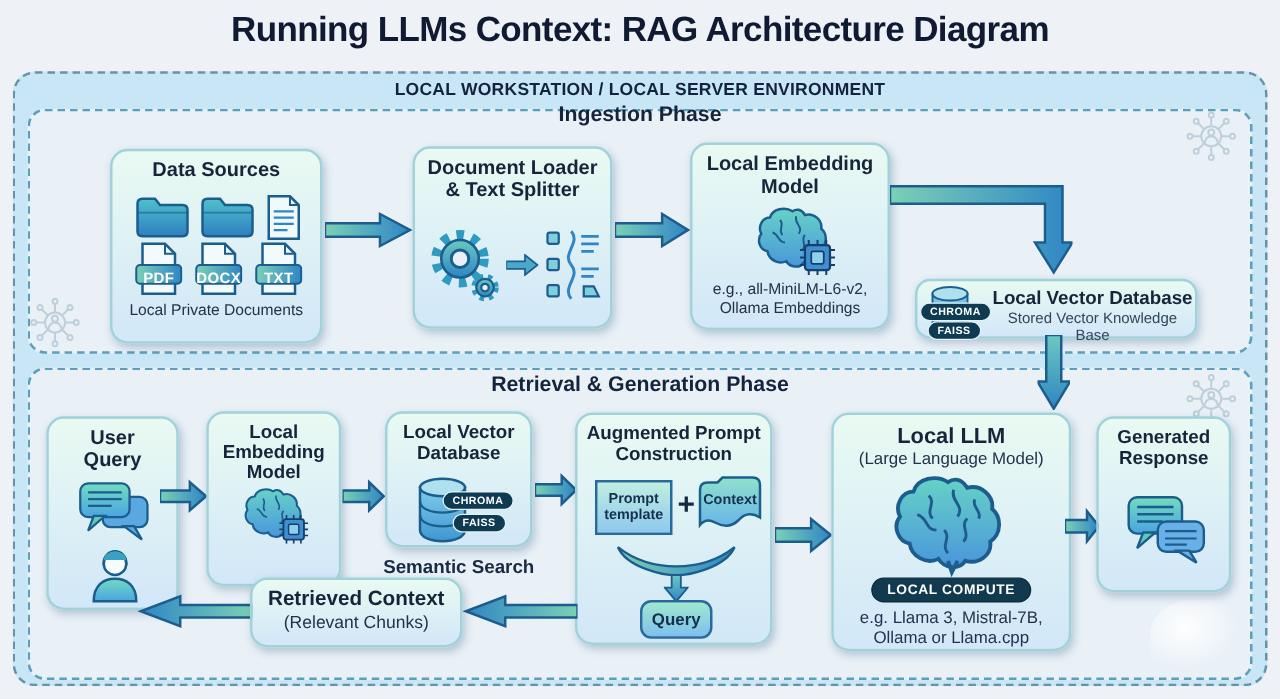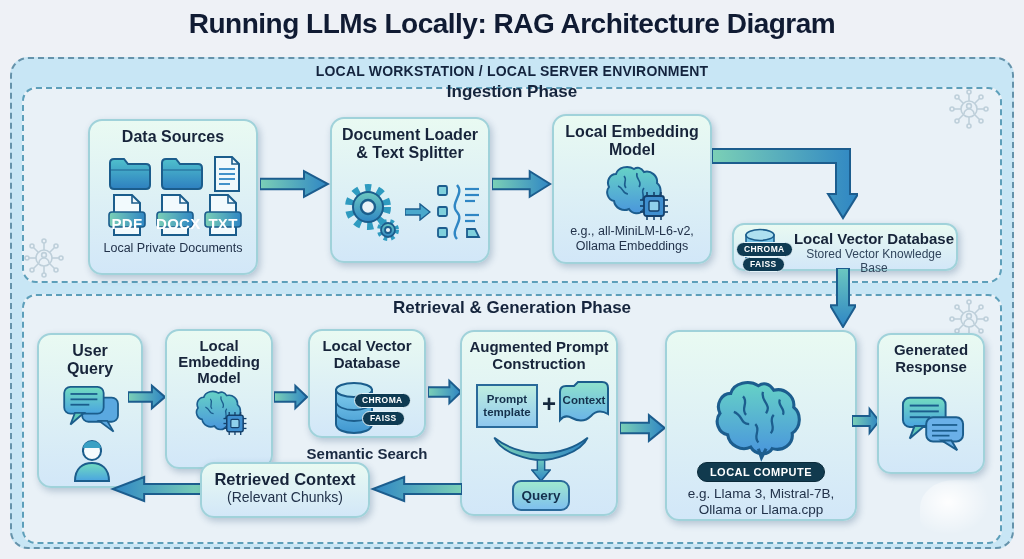--- a/index.html
+++ b/index.html
@@ -17,21 +17,21 @@
     border:2px solid #a0d2da;border-radius:14px;box-sizing:border-box;
     box-shadow:2px 3px 7px rgba(40,80,120,.28);text-align:center;}
   .node-title{font-weight:bold;color:#17243a;font-size:16px;line-height:1.12;margin-top:7px;}
   .node-title.sm{font-size:15px;}
   .caption{color:#22324a;font-size:12.5px;line-height:1.2;}
   .arrow{position:absolute;}
   .flip{transform:scaleX(-1);}
   .pill{position:absolute;background:#0e3a52;color:#fff;font-weight:bold;font-size:8.5px;
     letter-spacing:.4px;padding:2px 7px;border-radius:9px;border:1px solid #e3f2f8;line-height:1;}
   .file-badge{position:absolute;left:0;top:22px;width:100%;text-align:center;
-    color:#fff;font-weight:bold;font-size:15px;letter-spacing:.3px;}
+    color:#fff;font-weight:bold;font-size:12px;letter-spacing:.3px;}
   .mini-box{position:absolute;box-sizing:border-box;border:2px solid #2a6a9a;border-radius:0;
     background:linear-gradient(180deg,#bfeee0,#8fc8ee);color:#14304c;font-weight:bold;
     display:flex;align-items:center;justify-content:center;text-align:center;}
   .deco{position:absolute;opacity:.45;}
   .corner-glow{position:absolute;left:920px;top:480px;width:70px;height:55px;border-radius:50% 20% 50% 30%;
     background:radial-gradient(ellipse at 40% 40%, rgba(255,255,255,.95), rgba(255,255,255,0) 70%);}
   .sem-caption{position:absolute;font-size:15px;font-weight:bold;color:#1a2a42;text-align:center;}
   .llm-badge{display:inline-block;background:#113a4e;color:#fff;font-weight:bold;font-size:11px;
     letter-spacing:.5px;padding:3px 12px;border-radius:12px;border:1px solid #0a2a3a;}
 </style>
@@ -66,21 +66,21 @@
           <stop offset="0" stop-color="#4fc0cc"></stop>
           <stop offset="1" stop-color="#2e7fc0"></stop>
         </linearGradient>
       <linearGradient id="ctxG" x1="0" y1="0" x2="0" y2="1">
           <stop offset="0" stop-color="#8fe2cc"></stop>
           <stop offset="1" stop-color="#6ab4e8"></stop>
         </linearGradient>
     </defs>
   </svg>
 
-  <div class="page-title">Running LLMs Locally: RAG Architecture Diagram</div>
+  <div class="page-title">Running LLMs Context: RAG Architecture Diagram</div>
 
   <div class="outer"></div>
   <div class="env-label">LOCAL WORKSTATION / LOCAL SERVER ENVIRONMENT</div>
 
   <div class="phase" style="left:22px;top:87px;width:980px;height:196px;"></div>
   <div class="phase-heading" style="left:22px;top:82px;width:980px;">Ingestion Phase</div>
 
   <div class="phase" style="left:22px;top:294px;width:980px;height:250px;"></div>
   <div class="phase-heading" style="left:22px;top:298px;width:980px;">Retrieval &amp; Generation Phase</div>
 
@@ -478,20 +478,22 @@
     <div class="mini-box" style="left:50px;top:148px;width:58px;height:31px;font-size:13.5px;border-radius:9px;background:linear-gradient(180deg,#9fe8cf,#7fc0ee);">
       <span>Query</span>
     </div>
   </div>
 
   <svg class="arrow" style="left:620px;top:412px;" width="46" height="32" viewBox="0 0 70 30" preserveAspectRatio="none">
     <path d="M0,10 L44,10 L44,3 L68,15 L44,27 L44,20 L0,20 Z" fill="url(#gH)" stroke="#1c5d8e" stroke-width="2" vector-effect="non-scaling-stroke"></path>
   </svg>
 
   <div class="node" style="left:665px;top:330px;width:192px;height:191px;">
+    <div class="node-title" style="font-size:17.5px;">Local LLM</div>
+    <div style="font-size:13.5px;color:#22324a;">(Large Language Model)</div>
     <svg class="abs" style="left:48px;top:46px;" width="96" height="86" viewBox="0 0 62 56">
       <path d="M28,5 C22,1 12,3 10,10 C4,10 0,17 3,23 C-1,28 2,36 8,37 C9,44 17,48 23,45 C26,50 34,51 37,46 C44,48 51,43 50,36 C56,32 56,23 51,19 C52,12 45,6 38,8 C35,3 31,3 28,5 Z" fill="url(#brainG)" stroke="#1c5d8e" stroke-width="2"></path>
       <g fill="none" stroke="#1c5d8e" stroke-width="1.5">
         <path d="M18,12 C22,16 16,20 20,24"></path>
           <path d="M31,9 C29,15 37,17 33,23"></path>
         <path d="M12,22 C18,24 16,30 22,30"></path>
           <path d="M38,24 C34,28 40,32 36,36"></path>
         <path d="M26,30 C30,34 24,38 28,42"></path>
           <path d="M42,14 C40,18 46,20 44,24"></path>
       </g>

